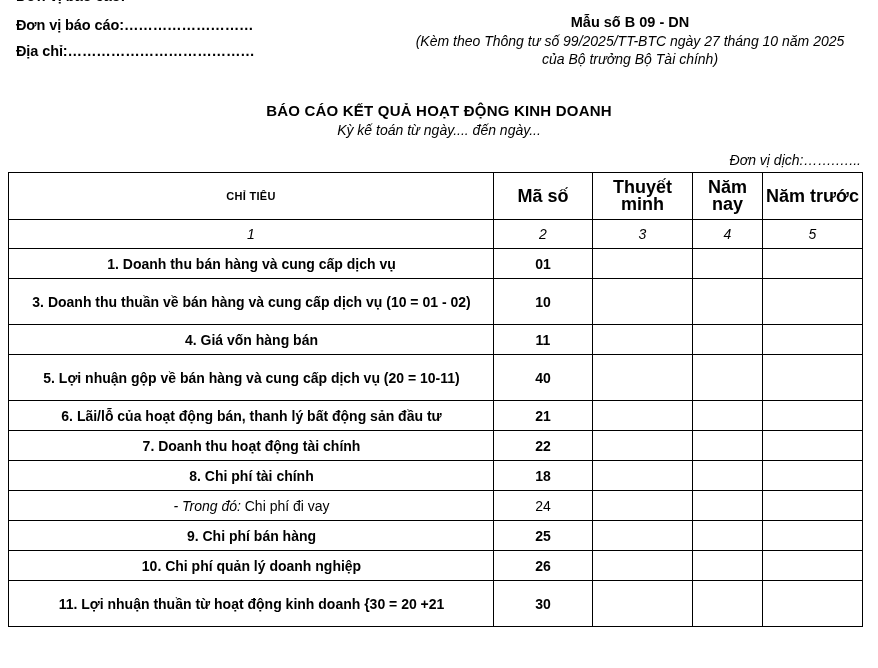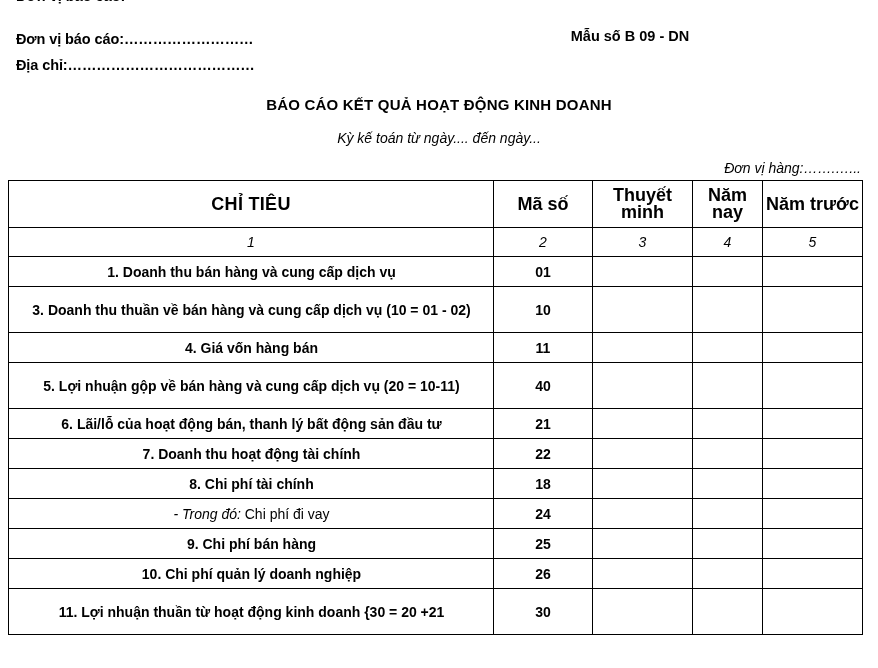--- a/index.html
+++ b/index.html
@@ -14,21 +14,21 @@
     font-family: "Liberation Sans", sans-serif;
     color: #000000;
     -webkit-font-smoothing: antialiased;
   }
 
   .page {
     position: relative;
     width: 878px;
     height: 488px;
     box-sizing: border-box;
-    padding: 14px 8px;
+    padding: 0 8px;
   }
 
   
   .clipped-top {
     position: absolute;
     top: -12px;
     left: 16px;
     font-size: 14.5px;
     font-weight: bold;
     white-space: nowrap;
@@ -68,27 +68,27 @@
     line-height: 17.5px;
     padding: 1px 18px 0 18px;
   }
 
   
   .doc-title {
     text-align: center;
     font-size: 15px;
     font-weight: bold;
     letter-spacing: 0.2px;
-    margin-top: 18px;
+    margin-top: 34px;
   }
   .doc-subtitle {
     text-align: center;
     font-size: 14px;
     font-style: italic;
-    margin-top: 17px;
+    margin-top: 3px;
   }
   .unit-line {
     text-align: right;
     font-size: 14px;
     font-style: italic;
     margin-top: 14px;
     padding-right: 9px;
   }
 
   
@@ -112,21 +112,21 @@
   col.c-prev      { width: 100px; }
 
   thead th {
     text-align: center;
     font-size: 18px;
     font-weight: bold;
     line-height: 17px;
     height: 46px;
   }
   thead th.head-indicator {
-    font-size: 18px;
+    font-size: 11px;
     letter-spacing: 0.3px;
   }
   tr.numrow td {
     text-align: center;
     font-size: 14px;
     font-style: italic;
     height: 28px;
   }
 
   tbody td.indicator {
@@ -142,45 +142,46 @@
   }
   tbody td.indicator.regular .it {
     font-style: italic;
   }
   tbody td.code {
     text-align: center;
     font-size: 14px;
     font-weight: bold;
   }
   tbody td.code.regular {
-    font-weight: bold;
+    font-weight: normal;
   }
   tbody tr.single td { height: 29px; }
   tbody tr.double td { height: 45px; }
 </style>
 </head>
 <body>
 
 <div class="page">
 
   <div class="clipped-top">Đơn vị báo cáo:</div>
 
   <div class="header">
     <div class="header-left">
       <div class="line">Đơn vị báo cáo:………………………</div>
       <div class="line">Địa chỉ:…………………………………</div>
     </div>
     <div class="header-right">
       <div class="form-no">Mẫu số B 09 - DN</div>
+      <div class="form-ref">(Kèm theo Thông tư số 99/2025/TT-BTC ngày 27 tháng 10 năm 2025 của Bộ trưởng Bộ Tài chính)</div>
     </div>
   </div>
 
   <div class="doc-title">BÁO CÁO KẾT QUẢ HOẠT ĐỘNG KINH DOANH</div>
   <div class="doc-subtitle">Kỳ kế toán từ ngày.... đến ngày...</div>
-  <div class="unit-line">Đơn vị hàng:…….…...</div>
+  <div class="unit-line">Đơn vị dịch:…….…...</div>
 
   <table class="report">
     <colgroup>
       <col class="c-indicator">
       <col class="c-code">
       <col class="c-note">
       <col class="c-cur">
       <col class="c-prev">
     </colgroup>
     <thead>

